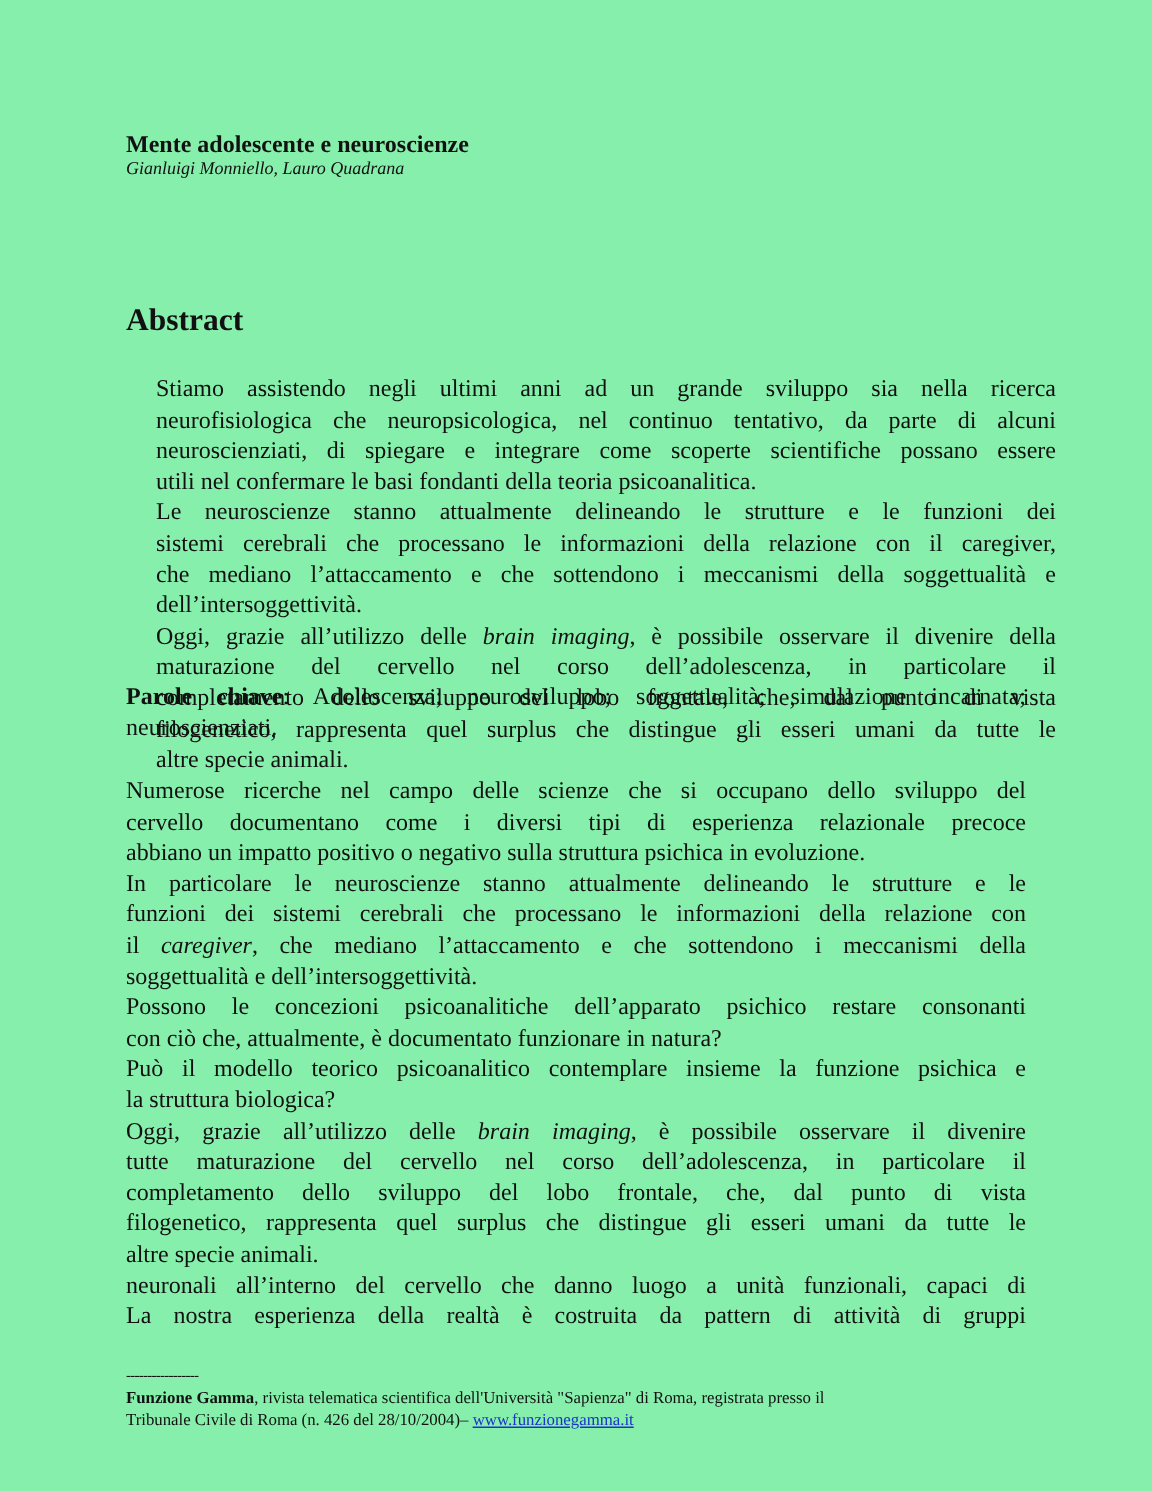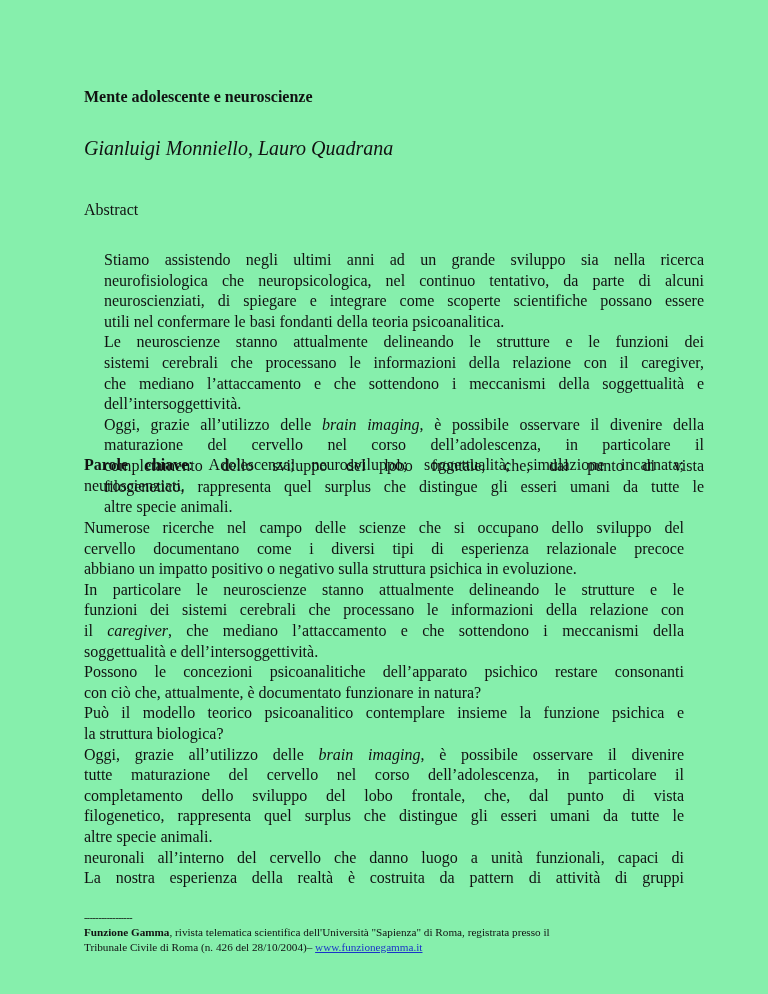--- a/index.html
+++ b/index.html
@@ -1,21 +1,21 @@
 <!DOCTYPE html>
 <html><head>
 <meta charset="utf-8">
 <style>
   html, body { margin: 0; padding: 0; background: #ffffff; }
   body { width: 768px; height: 994px; overflow: hidden; position: relative;
          font-family: "Liberation Serif", serif; color: #111; }
   .page { position: absolute; left: 0; top: 0; width: 768px; height: 994px; background: #86efac; }
   .title { position: absolute; left: 84px; top: 88px; font-size: 16px; font-weight: bold; }
-  .authors { position: absolute; left: 84px; top: 137px; font-size: 20px; font-style: italic; text-align: center; }
-  .abstract-head { position: absolute; left: 84px; top: 201px; font-size: 16px; font-weight: normal; text-align: right; }
+  .authors { position: absolute; left: 84px; top: 105px; font-size: 12px; font-style: italic; text-align: center; }
+  .abstract-head { position: absolute; left: 84px; top: 201px; font-size: 21px; font-weight: bold; text-align: right; }
   .body-block { position: absolute; left: 84px; width: 600px; font-size: 16px; line-height: 20.6px; }
   .line { display: block; white-space: nowrap; text-align: justify; text-align-last: justify; height: 20.6px; }
   .line.last { text-align-last: left; }
   .abstract { top: 250px; margin-left: 20px; }
   .keywords { top: 455px; }
   .main { top: 518px; }
   .footnote-rule { position: absolute; left: 84px; top: 912px; font-size: 10px; letter-spacing: -0.5px; }
   .footnote { position: absolute; left: 84px; top: 925px; font-size: 11.2px; line-height: 15px; width: 620px; }
   .footnote b { font-weight: bold; text-align: center; }
   .footnote a { color: #1a33c9; text-decoration: underline; }

